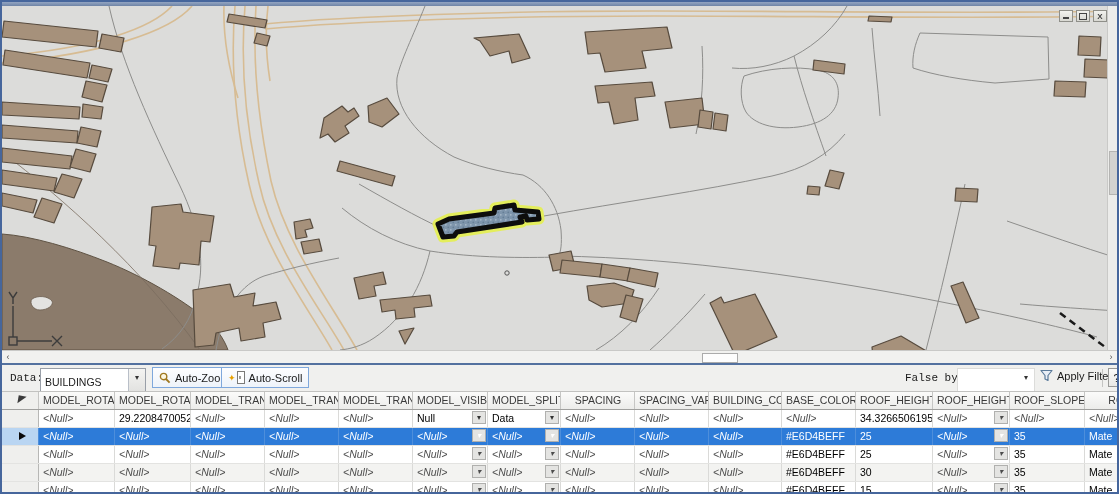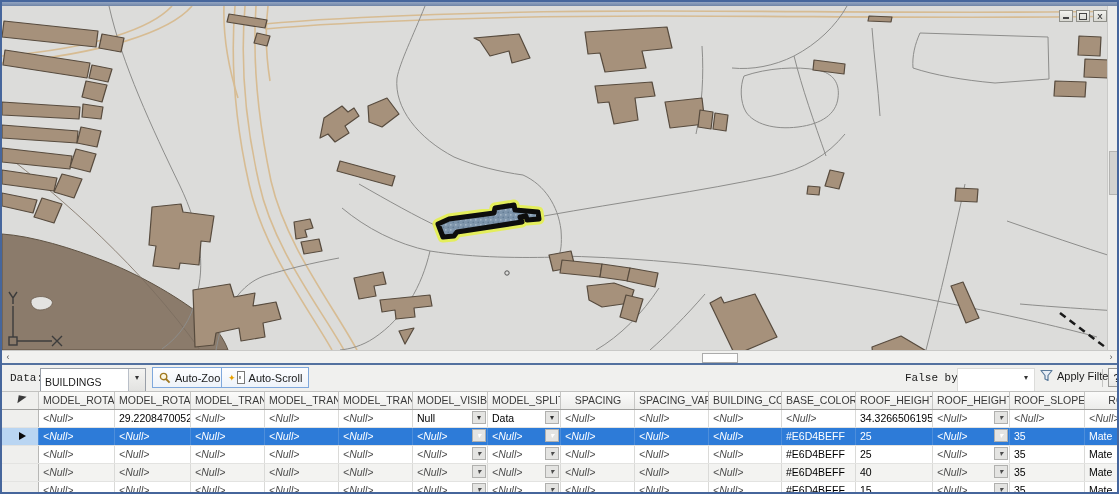--- a/index.html
+++ b/index.html
@@ -321,21 +321,21 @@
         <div class="tcell null" style="width: 76px;"><span>&lt;Null&gt;</span></div>
         <div class="tcell null" style="width: 74px;"><span>&lt;Null&gt;</span></div>
         <div class="tcell null" style="width: 74px;"><span>&lt;Null&gt;</span></div>
         <div class="tcell null" style="width: 74px;"><span>&lt;Null&gt;</span></div>
         <div class="tcell null" style="width: 75px;"><span>&lt;Null&gt;</span><span class="dd">▾</span></div>
         <div class="tcell null" style="width: 73px;"><span>&lt;Null&gt;</span><span class="dd">▾</span></div>
         <div class="tcell null" style="width: 74px;"><span>&lt;Null&gt;</span></div>
         <div class="tcell null" style="width: 74px;"><span>&lt;Null&gt;</span></div>
         <div class="tcell null" style="width: 73px;"><span>&lt;Null&gt;</span></div>
         <div class="tcell" style="width: 74px;"><span>#E6D4BEFF</span></div>
-        <div class="tcell" style="width: 77px;"><span>40</span></div>
+        <div class="tcell" style="width: 77px;"><span>30</span></div>
         <div class="tcell null" style="width: 77px;"><span>&lt;Null&gt;</span><span class="dd">▾</span></div>
         <div class="tcell" style="width: 75px;"><span>35</span></div>
         <div class="tcell" style="width: 70px;"><span>Mate</span></div>
       </div>
       <div class="trow">
         <div class="tcell sel-col"></div>
         <div class="tcell null" style="width: 76px;"><span>&lt;Null&gt;</span></div>
         <div class="tcell null" style="width: 76px;"><span>&lt;Null&gt;</span></div>
         <div class="tcell null" style="width: 74px;"><span>&lt;Null&gt;</span></div>
         <div class="tcell null" style="width: 74px;"><span>&lt;Null&gt;</span></div>

